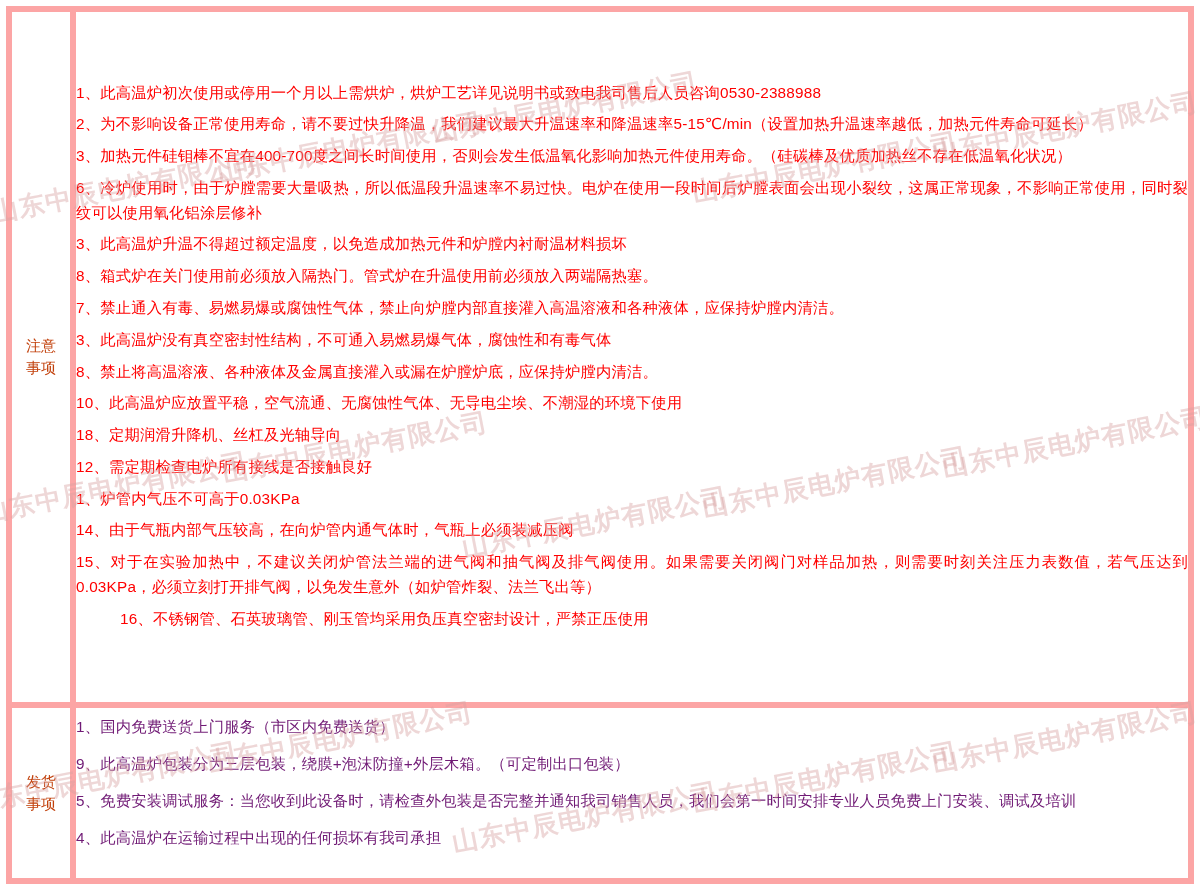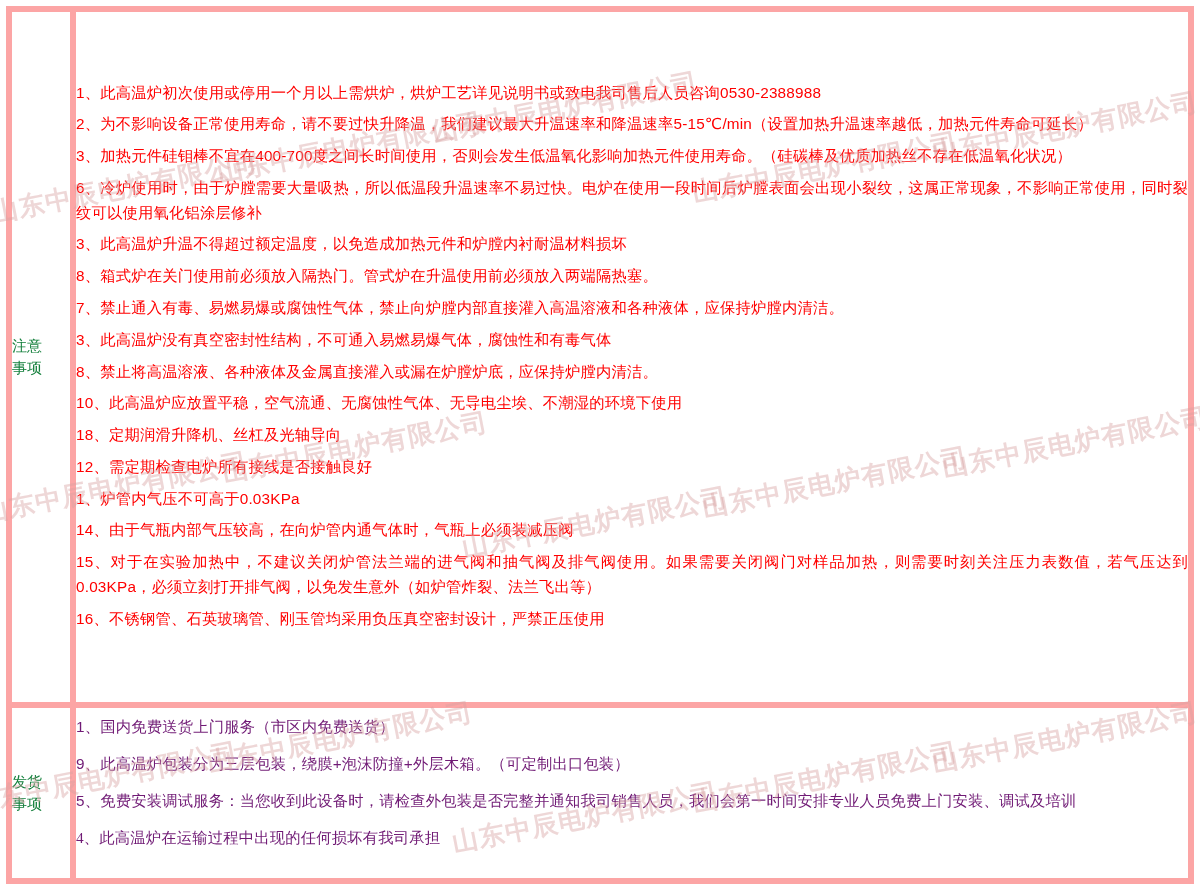--- a/index.html
+++ b/index.html
@@ -43,22 +43,23 @@
     border-collapse: collapse;
     table-layout: fixed;
   }
   .doc-table td {
     border: 6px solid #fca5a5;
     vertical-align: middle;
     padding: 0;
   }
   .label-cell {
     width: 58px;
+    text-align: center;
     font-size: 15px;
-    color: #15803d;
+    color: #c2410c;
     line-height: 1.5;
     font-weight: normal;
     padding: 4px 2px;
   }
   .label-cell .lbl-line {
     display: block;
   }
   .content-cell {
     padding: 6px 8px 8px 10px;
   }
@@ -66,34 +67,34 @@
   .item {
     color: #ff0000;
     font-size: 15.3px;
     line-height: 1.62;
     margin: 0 0 7px 0;
     text-align: justify;
     letter-spacing: 0.2px;
   }
   .item:last-child {
     margin-bottom: 2px;
+    margin-left: 44px;
   }
 
   
   .item-black {
     color: #701a75;
     font-size: 15.3px;
     line-height: 1.62;
     margin: 0 0 12px 0;
     text-align: justify;
     letter-spacing: 0.2px;
   }
   .item-black:last-child {
     margin-bottom: 20px;
-    font-family: Liberation Serif, serif;
   }
 
   .notice-cell { height: 690px; }
   .ship-cell { height: 170px; }
 </style>
 </head>
 <body>
 
 <div class="watermark-layer">
     <span class="wm" style="left: -10px; top: 170px;">山东中辰电炉有限公司</span>

